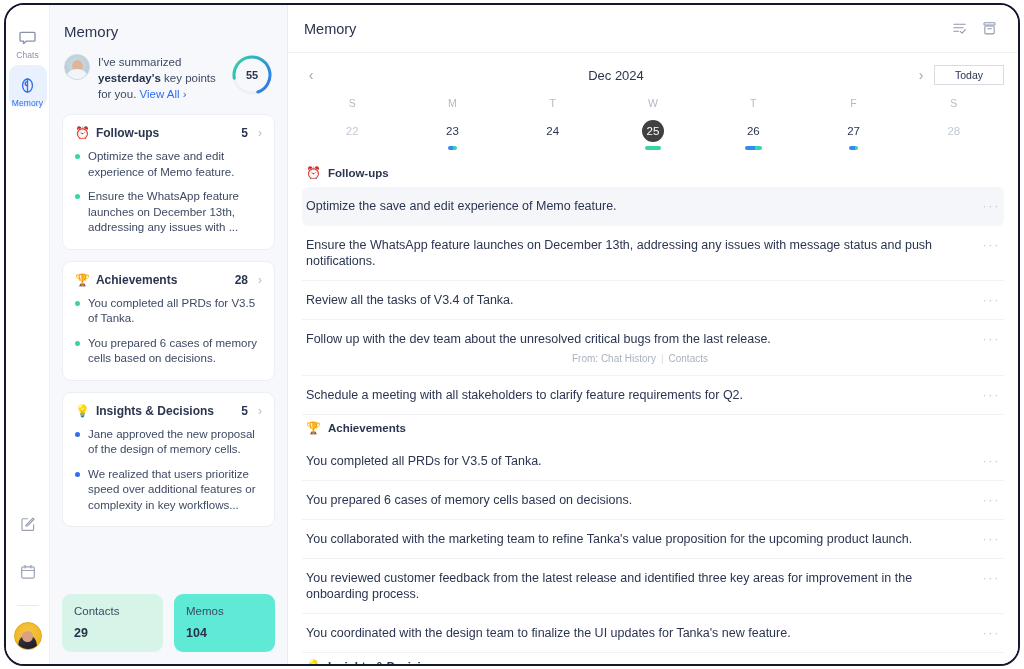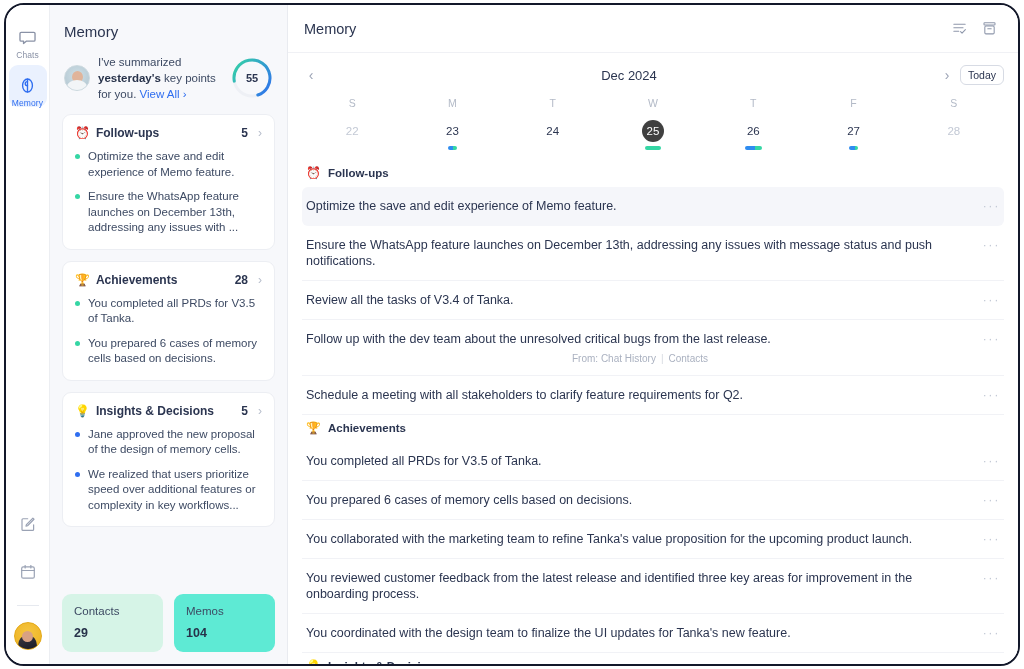--- a/index.html
+++ b/index.html
@@ -98,21 +98,21 @@
   }
   #sidebar-title {
     font-size: 15px;
     color: #2b3550;
     padding: 18px 2px 14px 2px;
     font-weight: 400;
   }
 
   
   #summary-row {
-    display: flex; align-items: center; gap: 8px;
+    display: flex; gap: 8px;
     padding: 0 2px 12px 2px;
   }
   #summary-avatar {
     width: 26px; height: 26px; flex: 0 0 26px;
     border-radius: 50%;
     background: radial-gradient(circle at 50% 40%, #cfe0e6 0%, #b9ccd6 70%, #a9bfcb 100%);
     position: relative; overflow: hidden;
     border: 1px solid #cbd8de;
   }
   #summary-avatar::before {
@@ -213,23 +213,23 @@
   }
   #cal-prev, #cal-next {
     width: 18px; height: 22px; display: flex; align-items: center; justify-content: center;
     color: #9aa2b4; font-size: 14px; cursor: pointer;
   }
   #cal-month {
     flex: 1 1 auto; text-align: center;
     font-size: 13px; color: #2b3550;
   }
   #cal-today {
-    border: 1px solid #d7dbe4; border-radius: 6px;
+    border: 1px solid #d7dbe4; border-radius: 0;
     font-size: 10.5px; color: #2b3550;
-    padding: 3px 7px; cursor: pointer; background: #fff;
+    padding: 3px 20px; cursor: pointer; background: #fff;
     margin-left: 4px;
   }
   #cal-weekdays, #cal-days {
     display: grid; grid-template-columns: repeat(7, 1fr);
   }
   #cal-weekdays { margin-top: 8px; }
   .cal-wd { text-align: center; font-size: 10.5px; color: #b3bac7; }
   #cal-days { margin-top: 11px; }
   .cal-day-cell {
     display: flex; flex-direction: column; align-items: center; gap: 4px;

